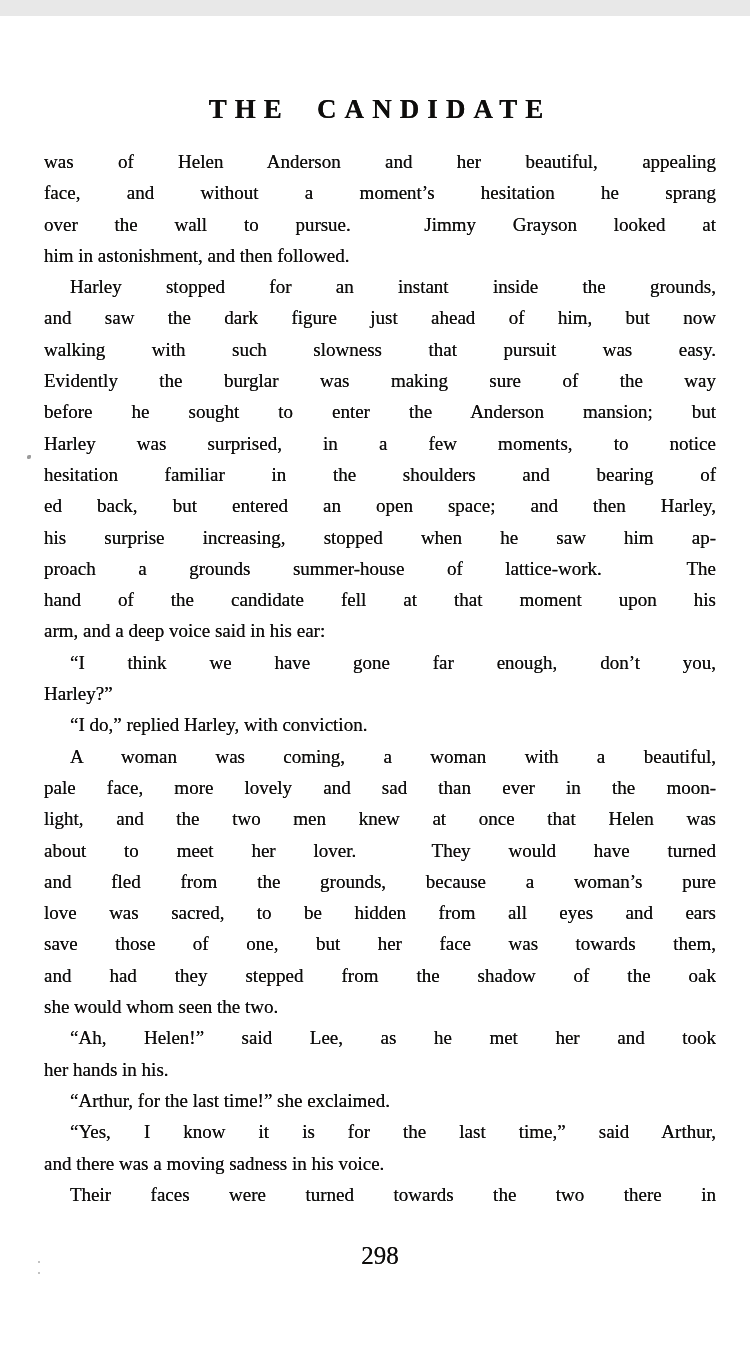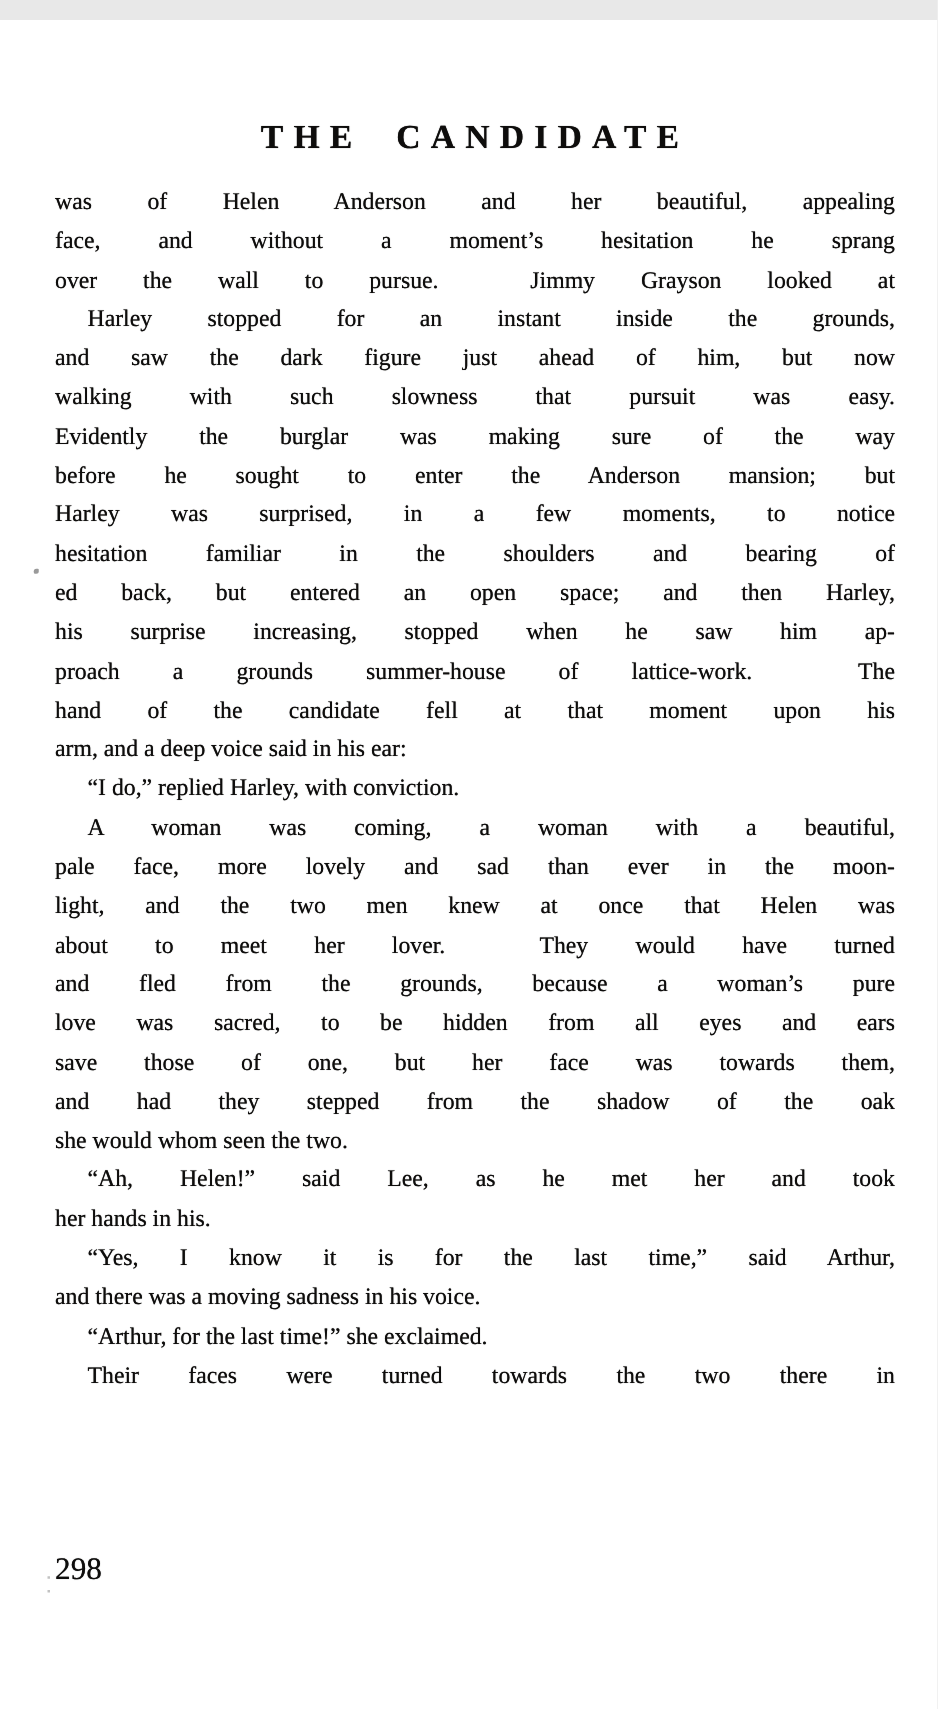--- a/index.html
+++ b/index.html
@@ -45,20 +45,21 @@
     text-align-last: justify;
     white-space: pre-wrap;
   }
   .line.endline { text-align-last: left; }
   .line.first { text-indent: 26px; }
   .page-number {
     position: absolute;
     top: 1226px;
     left: 44px;
     width: 672px;
+    text-align: center;
     font-size: 25px;
     text-shadow: 0 0 0.55px rgba(10,9,8,0.85);
   }
   .artifact-speck {
     position: absolute;
     top: 439px;
     left: 27px;
     width: 4px;
     height: 4px;
     background: #9a9a9a;
@@ -78,59 +79,64 @@
 <body>
 
 <div class="page">
   <div class="page-title">THE CANDIDATE</div>
 
   <div class="text-block">
       <div class="para">
         <div class="line">was of Helen Anderson and her beautiful, appealing</div>
         <div class="line">face, and without a moment’s hesitation he sprang</div>
         <div class="line">over the wall to pursue.  Jimmy Grayson looked at</div>
+        <div class="line endline">him in astonishment, and then followed.</div>
       </div>
       <div class="para">
         <div class="line first">Harley stopped for an instant inside the grounds,</div>
         <div class="line">and saw the dark figure just ahead of him, but now</div>
         <div class="line">walking with such slowness that pursuit was easy.</div>
         <div class="line">Evidently the burglar was making sure of the way</div>
         <div class="line">before he sought to enter the Anderson mansion; but</div>
         <div class="line">Harley was surprised, in a few moments, to notice</div>
         <div class="line">hesitation familiar in the shoulders and bearing of</div>
         <div class="line">ed back, but entered an open space; and then Harley,</div>
         <div class="line">his surprise increasing, stopped when he saw him ap-</div>
         <div class="line">proach a grounds summer-house of lattice-work.  The</div>
         <div class="line">hand of the candidate fell at that moment upon his</div>
         <div class="line endline">arm, and a deep voice said in his ear:</div>
+      </div>
+      <div class="para">
+        <div class="line first">“I think we have gone far enough, don’t you,</div>
+        <div class="line endline">Harley?”</div>
       </div>
       <div class="para">
         <div class="line first endline">“I do,” replied Harley, with conviction.</div>
       </div>
       <div class="para">
         <div class="line first">A woman was coming, a woman with a beautiful,</div>
         <div class="line">pale face, more lovely and sad than ever in the moon-</div>
         <div class="line">light, and the two men knew at once that Helen was</div>
         <div class="line">about to meet her lover.  They would have turned</div>
         <div class="line">and fled from the grounds, because a woman’s pure</div>
         <div class="line">love was sacred, to be hidden from all eyes and ears</div>
         <div class="line">save those of one, but her face was towards them,</div>
         <div class="line">and had they stepped from the shadow of the oak</div>
         <div class="line endline">she would whom seen the two.</div>
       </div>
       <div class="para">
         <div class="line first">“Ah, Helen!” said Lee, as he met her and took</div>
         <div class="line endline">her hands in his.</div>
       </div>
       <div class="para">
+        <div class="line first endline">“Arthur, for the last time!” she exclaimed.</div>
+      </div>
+      <div class="para">
         <div class="line first">“Yes, I know it is for the last time,” said Arthur,</div>
         <div class="line endline">and there was a moving sadness in his voice.</div>
-      </div>
-      <div class="para">
-        <div class="line first endline">“Arthur, for the last time!” she exclaimed.</div>
       </div>
       <div class="para">
         <div class="line first">Their faces were turned towards the two there in</div>
       </div>
     </div>
 
   <div class="page-number">298</div>
 
   <div class="artifact-speck"></div>
   <div class="artifact-colon"></div>

